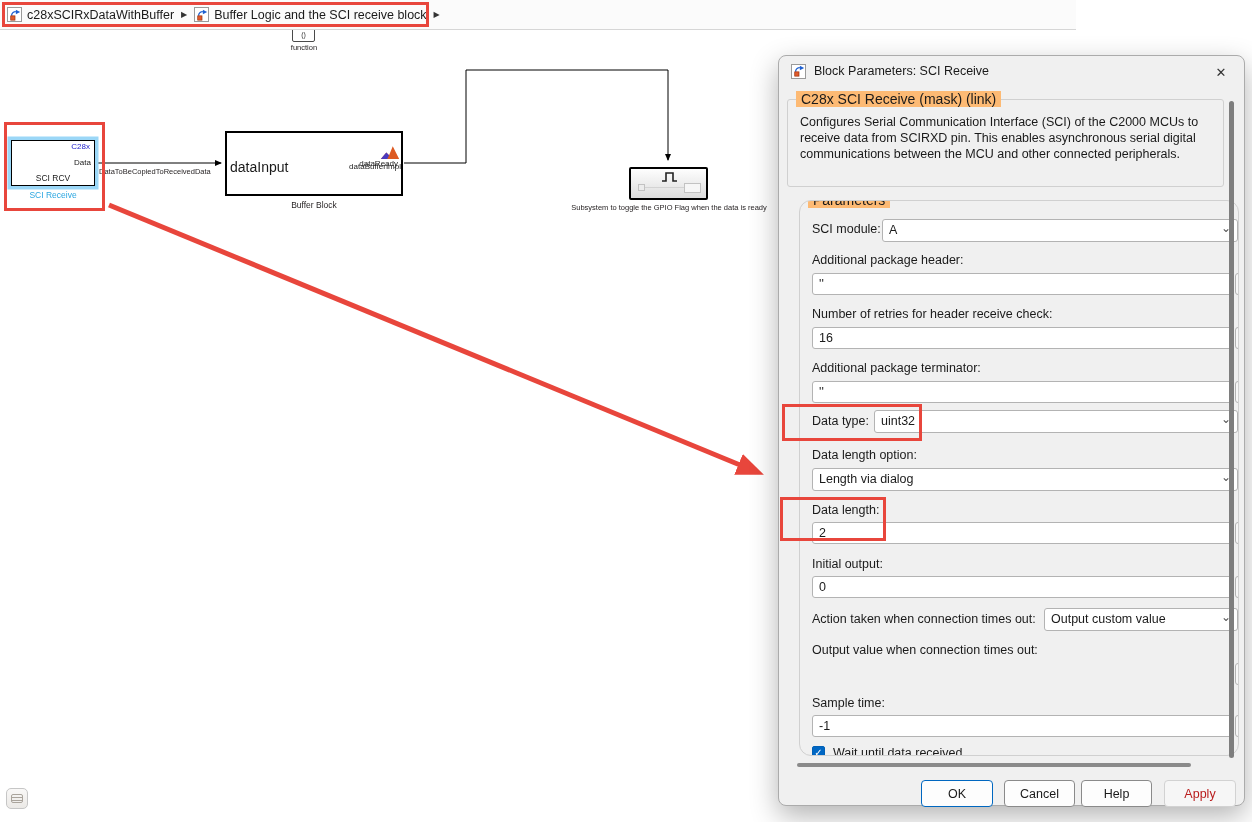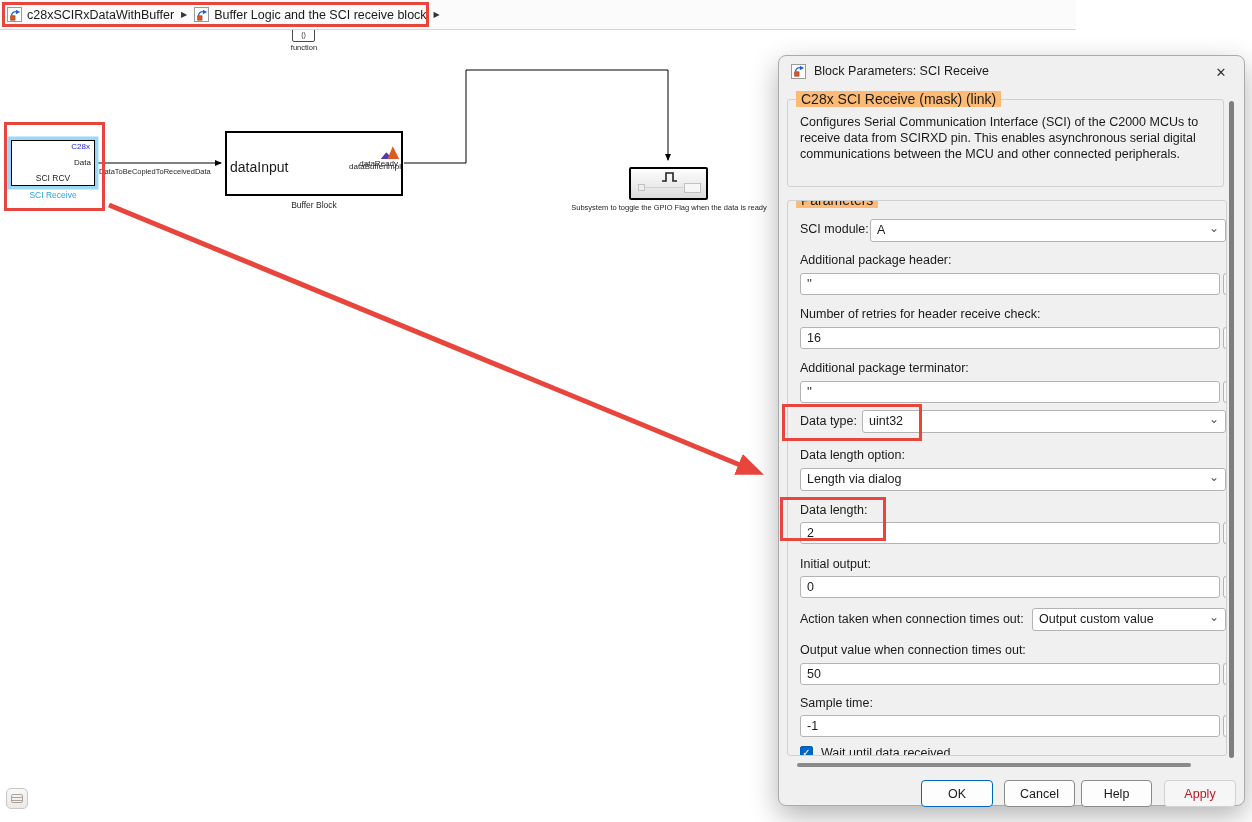--- a/index.html
+++ b/index.html
@@ -178,21 +178,21 @@
       </span>
       <span class="dlg-title">Block Parameters: SCI Receive</span>
       <span class="dlg-close">✕</span>
     </div>
 
     <div class="group" style="left:8px; top:43px; width:437px; height:88px;">
       <span class="group-legend">C28x SCI Receive (mask) (link)</span>
       <div class="mask-desc">Configures Serial Communication Interface (SCI) of the C2000 MCUs to receive data from SCIRXD pin. This enables asynchronous serial digital communications between the MCU and other connected peripherals.</div>
     </div>
 
-    <div class="group" style="left:8px; top:144px; width:440px; height:556px; overflow:hidden;">
+    <div class="group" style="left:20px; top:144px; width:440px; height:556px; overflow:hidden;border-radius:12px;">
       <span class="group-legend">Parameters</span>
 
       <span class="flabel" style="left:12px; top:21px;">SCI module:</span>
       <div class="combo" style="left:82px; top:18px; width:356px;">
         <span>A</span>
         <span class="chev">⌄</span>
       </div>
 
       <span class="flabel" style="left:12px; top:52px;">Additional package header:</span>
       <div class="edit" style="left:12px; top:72px; width:420px;">''</div>
@@ -226,21 +226,20 @@
       <div class="edit" style="left:12px; top:375px; width:420px;">0</div>
       <div class="kebab" style="left:435px; top:375px;">⋮</div>
 
       <span class="flabel" style="left:12px; top:411px;">Action taken when connection times out:</span>
       <div class="combo" style="left:244px; top:407px; width:194px;">
         <span>Output custom value</span>
         <span class="chev">⌄</span>
       </div>
 
       <span class="flabel" style="left:12px; top:442px;">Output value when connection times out:</span>
-      <div class="edit" style="left:12px; top:462px; width:420px;">50</div>
       <div class="kebab" style="left:435px; top:462px;">⋮</div>
 
       <span class="flabel" style="left:12px; top:495px;">Sample time:</span>
       <div class="edit" style="left:12px; top:514px; width:420px;">-1</div>
       <div class="kebab" style="left:435px; top:514px;">⋮</div>
 
       <span class="checkbox" style="left:12px; top:545px;">✓</span>
       <span class="flabel" style="left:33px; top:545px;">Wait until data received</span>
     </div>
 

